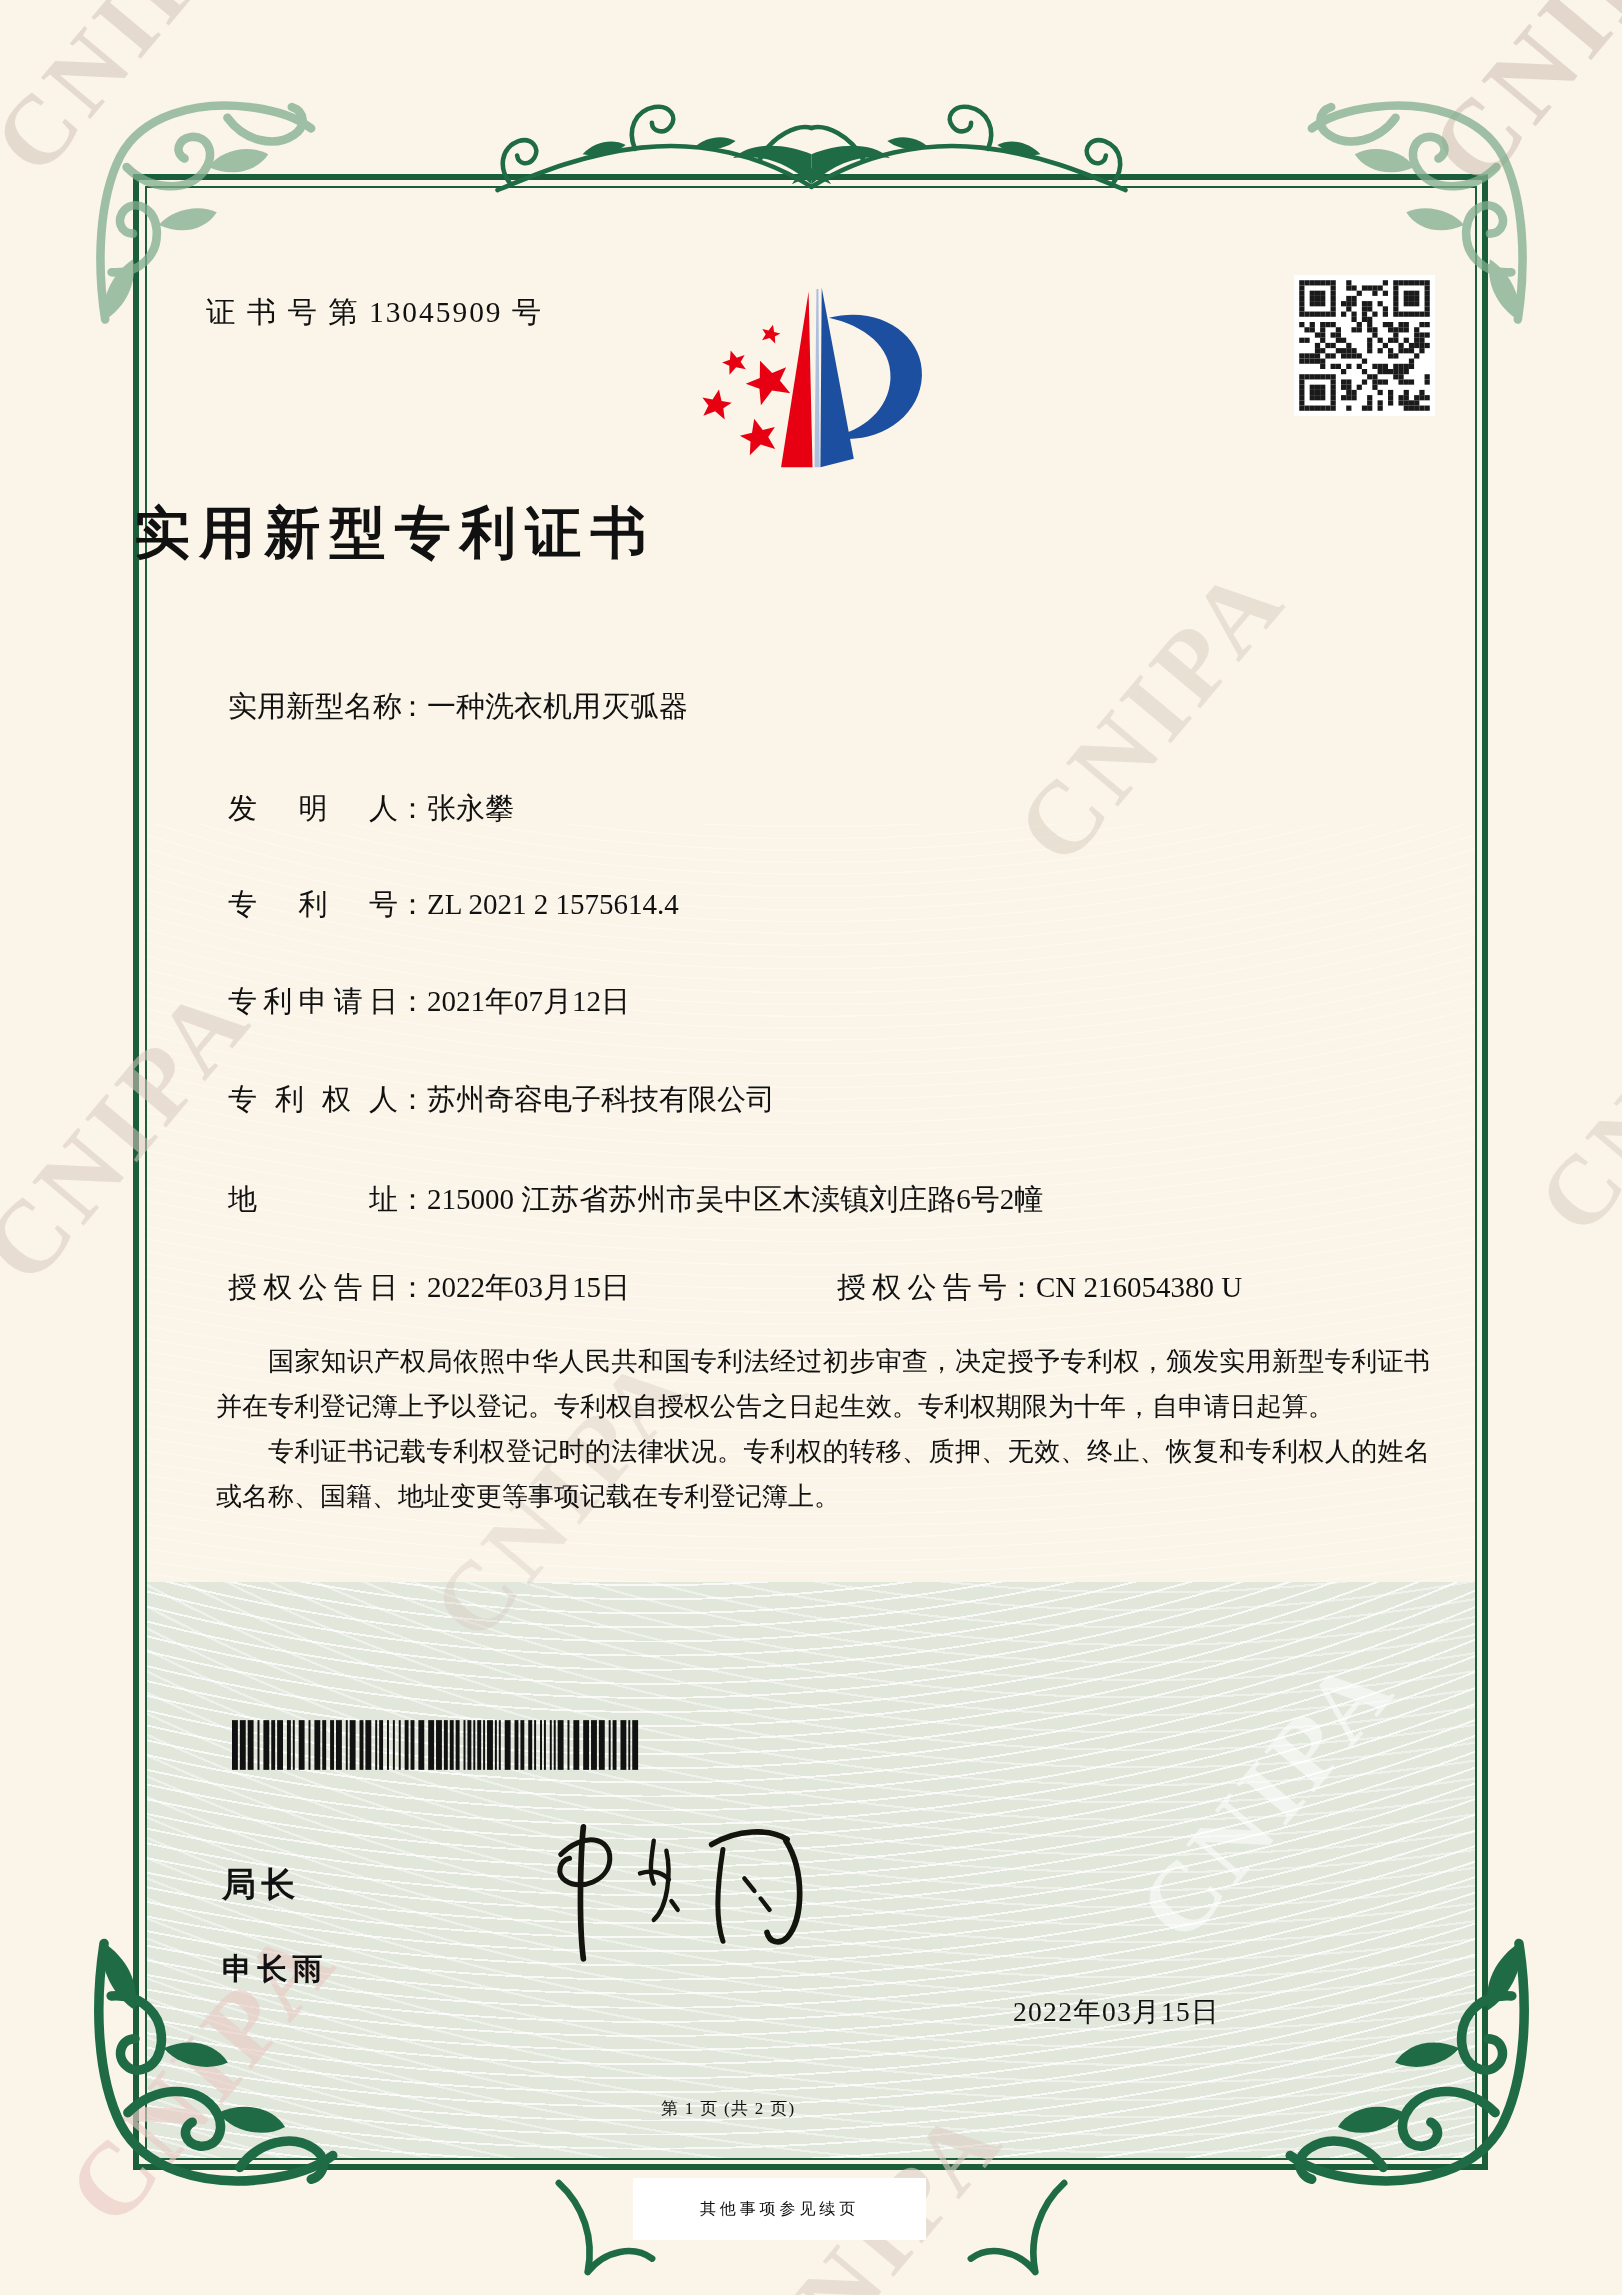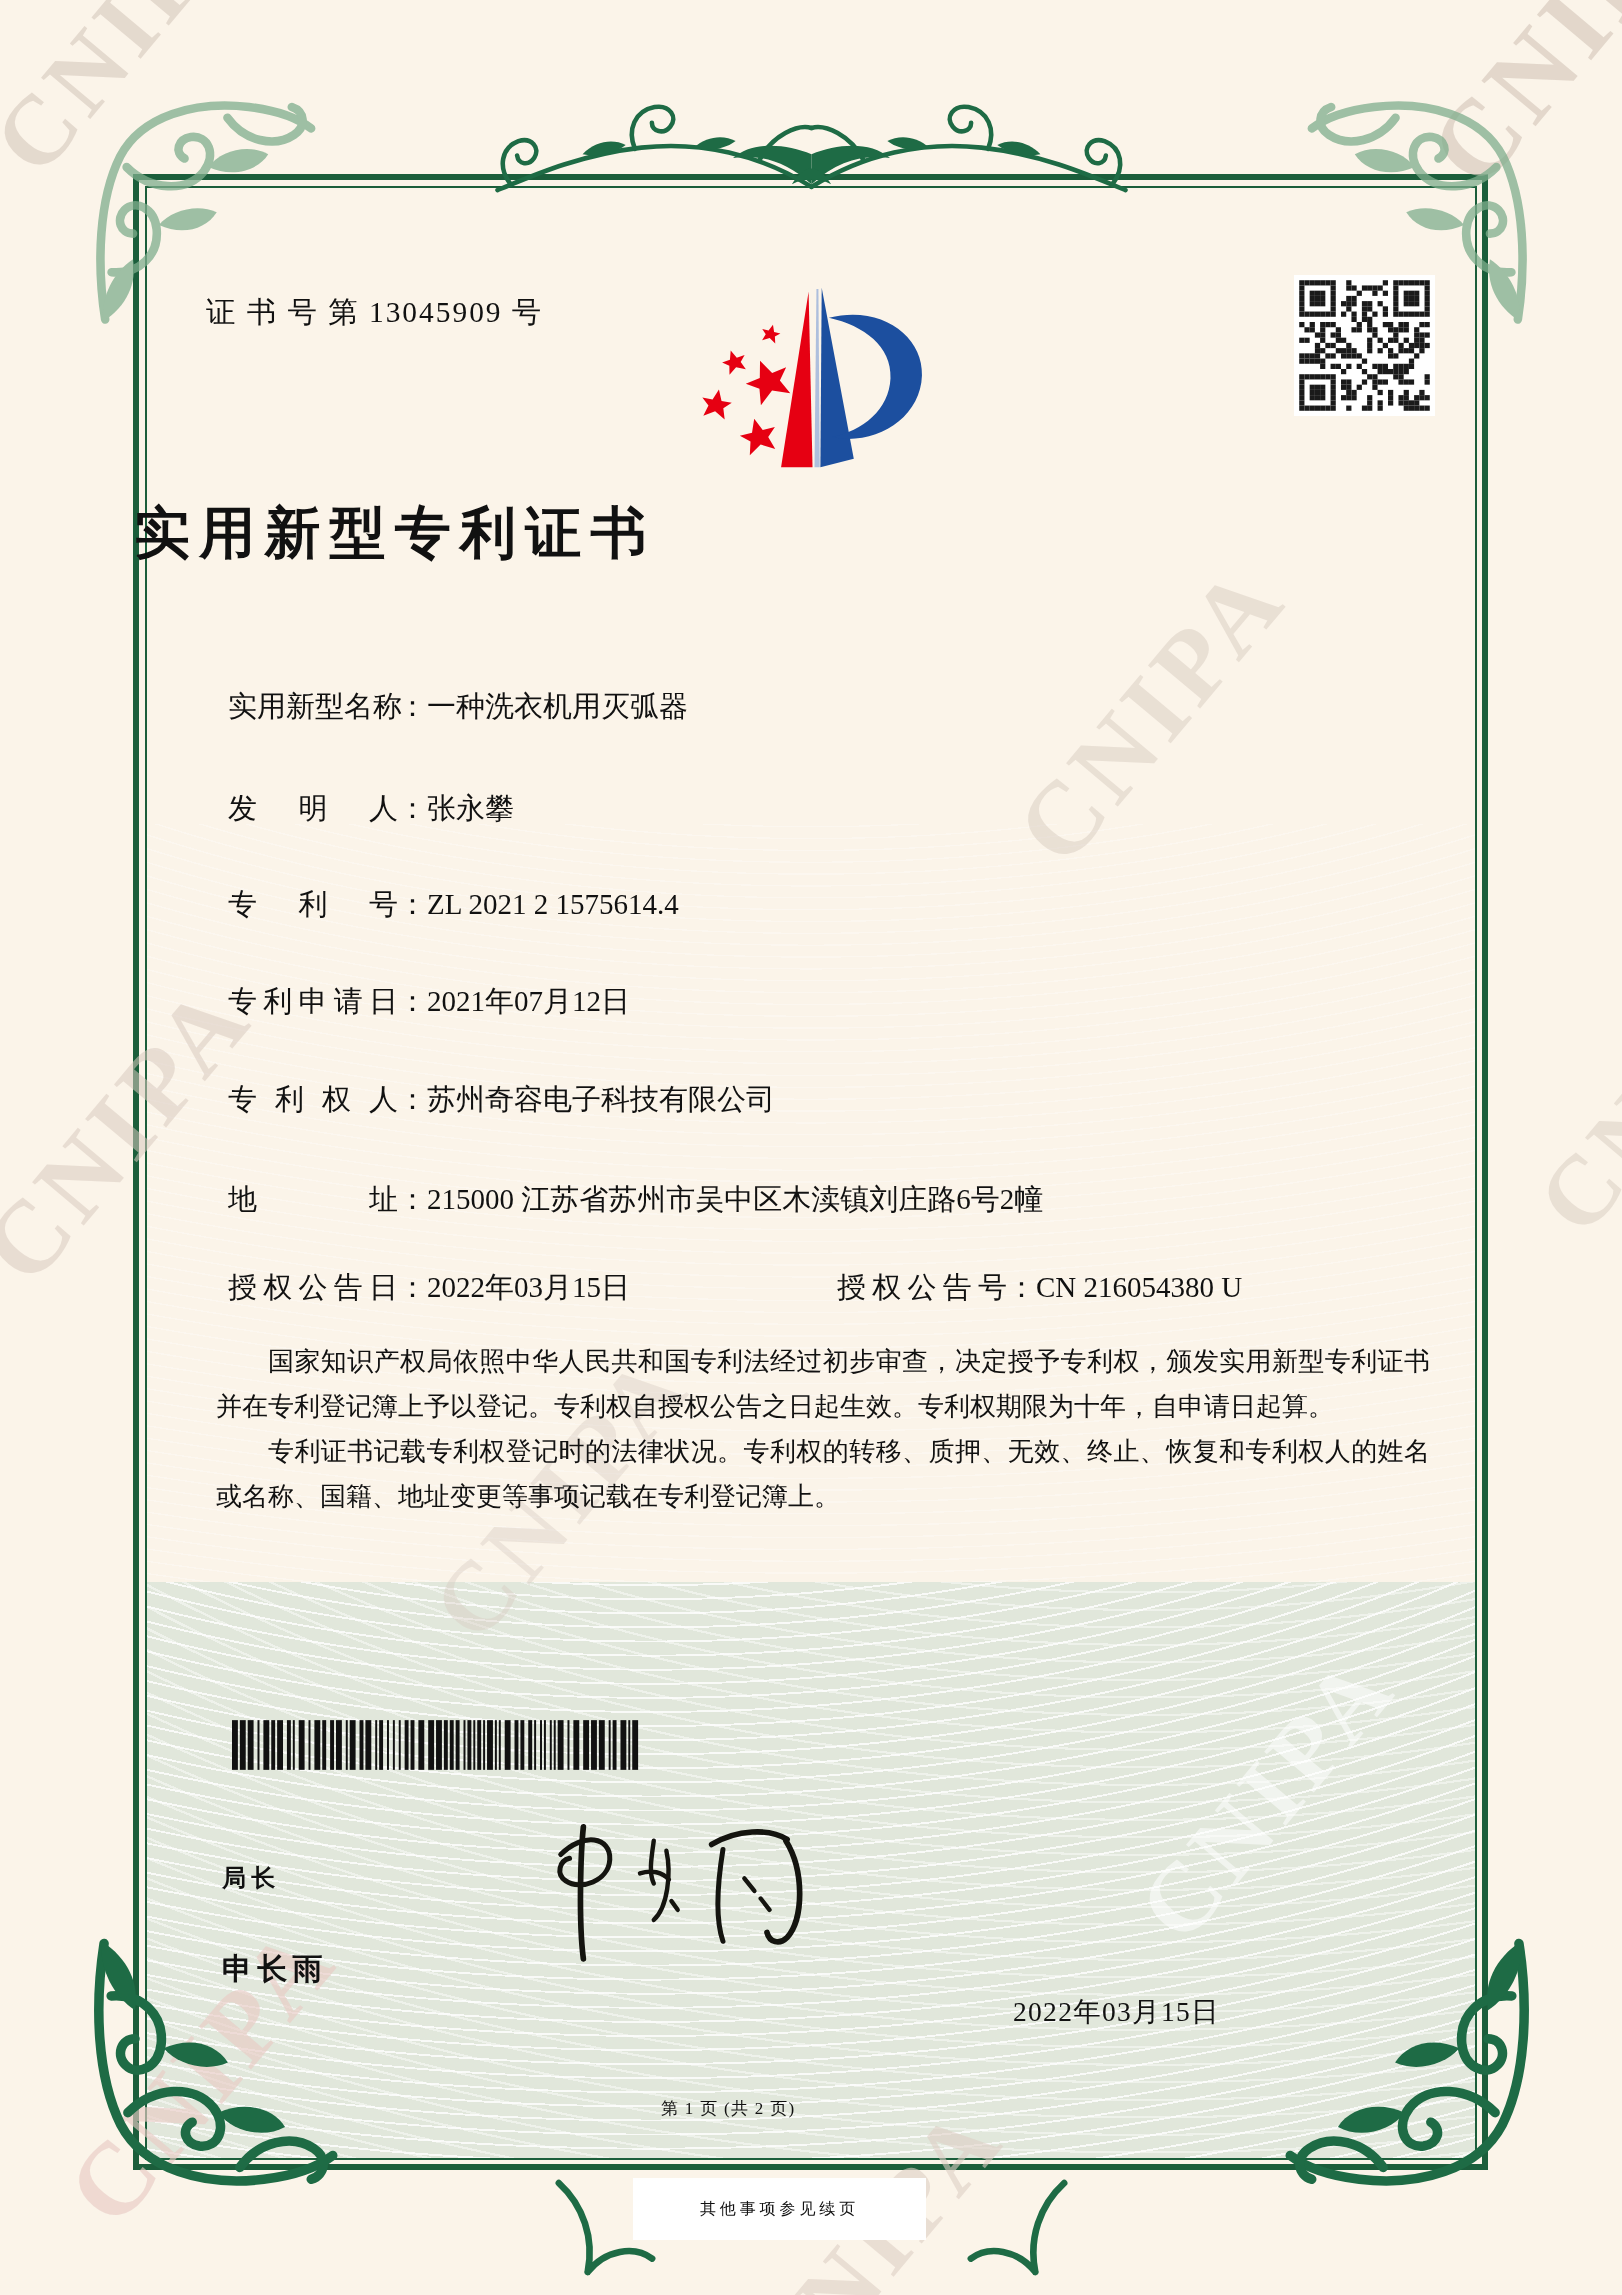--- a/index.html
+++ b/index.html
@@ -47,21 +47,21 @@
     font-size:56px; font-weight:bold; letter-spacing:9.2px;}
   .field-row{position:absolute; left:228px; z-index:3; font-size:29px; white-space:nowrap;}
   .flabel{display:inline-block; width:170px; text-align:justify; text-align-last:justify;
     vertical-align:top;}
   .fcolon{display:inline-block; width:29px;}
   .grant2{position:absolute; left:609px; top:0;}
   #body-text{position:absolute; left:216px; top:1339px; width:1214px; z-index:3;
     font-size:26px; line-height:45px; text-align:justify;}
   #body-text p{margin:0; text-indent:52px;}
   #barcode{position:absolute; left:232px; top:1720px; width:412px; height:50px; z-index:3;}
-  #signer-title{left:222px; top:1862px; font-size:24px; font-weight:600;
+  #signer-title{left:222px; top:1862px; font-size:34px; font-weight:600;
     font-family:"Liberation Sans","DejaVu Sans",sans-serif; letter-spacing:5.2px;}
   #signer-name{left:222px; top:1929px; font-size:30px; font-weight:600;
     font-family:"Liberation Sans","DejaVu Sans",sans-serif; letter-spacing:5.2px;margin-top:20px;}
   #signature{position:absolute; left:523px; top:1813px; width:327px; height:164px; z-index:3;}
   #issue-date{left:1013px; top:1994px; font-size:27.5px; letter-spacing:1.3px;}
   #page-info{left:661px; top:2097px; font-size:17px; letter-spacing:1.3px;}
   #footer-band{position:absolute; left:633px; top:2178px; width:293px; height:62px;
     background:#fff; z-index:3; text-align:center;}
   #footer-note{font-size:16px; line-height:62px; letter-spacing:3.9px;}
   

